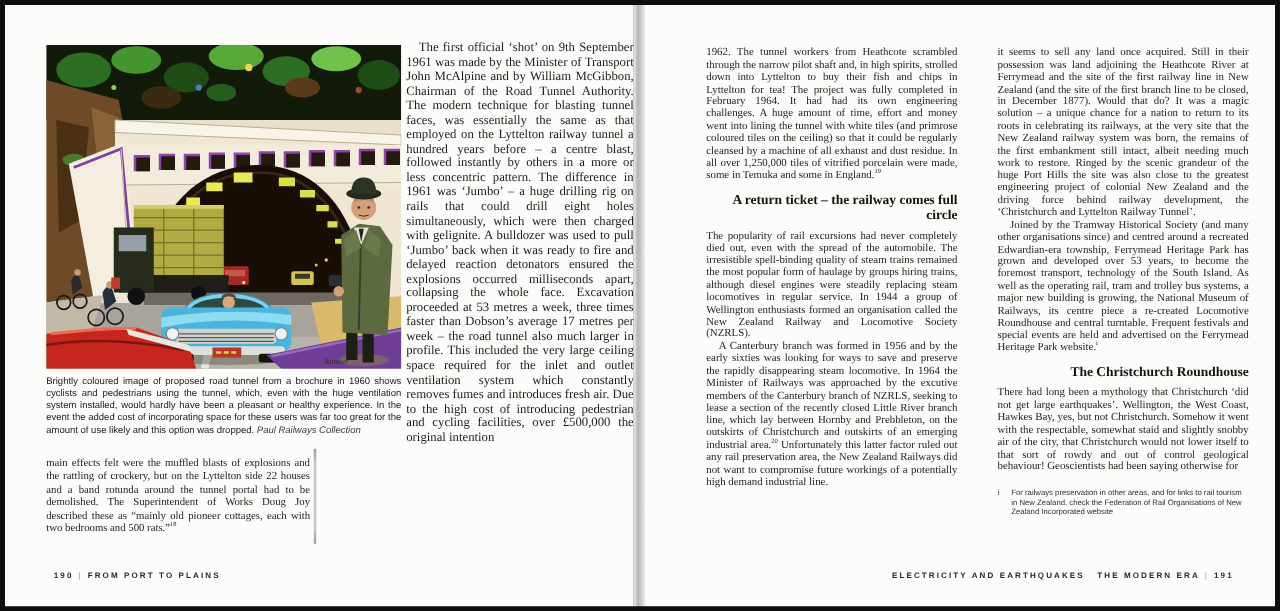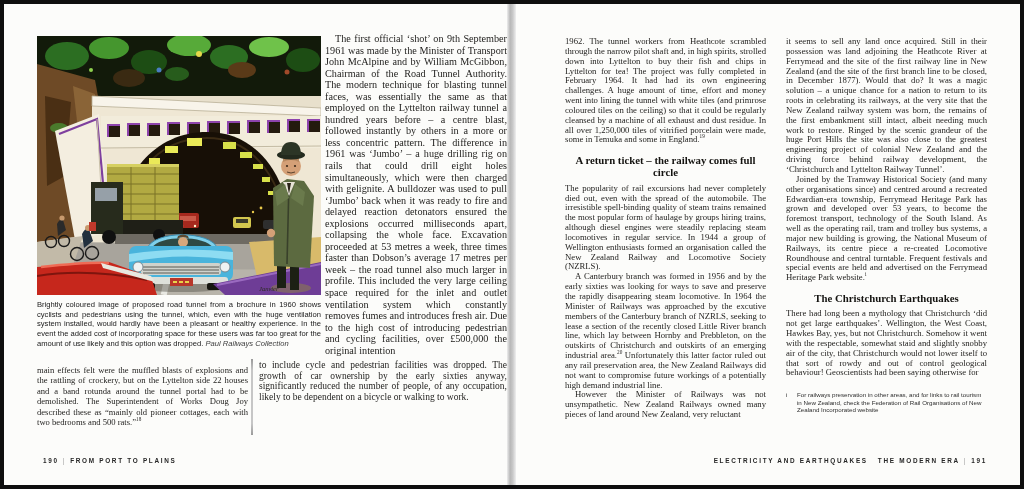--- a/index.html
+++ b/index.html
@@ -56,25 +56,25 @@
     white-space:nowrap;
   }
   .footer-left { left:39px; }
   .footer-right { right:33px; }
   .footer .bar { color:#9a9a9a; font-weight:400; padding:0 4px; }
   .footer .gap { display:inline-block; width:10px; }
 
   
   .col { position:absolute; top:33px; width:201px; font-size:8.7px; line-height:9.85px; text-align:justify; }
   .col-1 { left:49px; }
-  .col-2 { left:270px; }
+  .col-2 { left:282px; }
   .col p.indent { text-indent:10px; }
   .col h2 {
     font-size:10.8px; line-height:12.2px; font-weight:700; color:#141310;
-    margin:9px 0 5px 0; text-align:center;
+    margin:9px 0 5px 0; text-align:right;
   }
   sup { font-size:60%; vertical-align:super; line-height:0; }
 
   .footnote {
     margin-top:13px; position:relative; padding-left:11px;
     font-family:"Liberation Sans","DejaVu Sans",sans-serif;
     font-size:6.2px; line-height:7.5px; color:#2e2e2e; text-align:left;
   }
   .footnote .fn-marker { position:absolute; left:0; top:0; }
 </style>
@@ -301,44 +301,42 @@
       <p>The first official ‘shot’ on 9th September 1961 was made by the Minister of Transport John McAlpine and by William McGibbon, Chairman of the Road Tunnel Authority. The modern technique for blasting tunnel faces, was essentially the same as that employed on the Lyttelton railway tunnel a hundred years before – a centre blast, followed instantly by others in a more or less concentric pattern. The difference in 1961 was ‘Jumbo’ – a huge drilling rig on rails that could drill eight holes simultaneously, which were then charged with gelignite. A bulldozer was used to pull ‘Jumbo’ back when it was ready to fire and delayed reaction detonators ensured the explosions occurred milliseconds apart, collapsing the whole face. Excavation proceeded at 53 metres a week, three times faster than Dobson’s average 17 metres per week – the road tunnel also much larger in profile. This included the very large ceiling space required for the inlet and outlet ventilation system which constantly removes fumes and introduces fresh air. Due to the high cost of introducing pedestrian and cycling facilities, over £500,000 the original intention</p>
     </div>
 
     <div class="bottom-left">
       <span>main effects felt were the muffled blasts of explosions and the rattling of crockery, but on the Lyttelton side 22 houses and a band rotunda around the tunnel portal had to be demolished. The Superintendent of Works Doug Joy described these as “mainly old pioneer cottages, each with two bedrooms and 500 rats.”</span><sup>18</sup>
     </div>
 
     <div class="vdivider"></div>
 
     <div class="bottom-right">
-      <p>to include cycle and pedestrian facilities was dropped. The growth of car ownership by the early sixties anyway, significantly reduced the number of people, of any occupation, likely to be dependent on a bicycle or walking to work.</p>
     </div>
 
     <div class="footer footer-left">
       <span>190</span><span class="bar">|</span><span>FROM PORT TO PLAINS</span>
     </div>
   </div>
 
   <div class="gutter"></div>
 
   <div class="page page-right">
 
     <div class="col col-1">
       <p><span>1962. The tunnel workers from Heathcote scrambled through the narrow pilot shaft and, in high spirits, strolled down into Lyttelton to buy their fish and chips in Lyttelton for tea! The project was fully completed in February 1964. It had had its own engineering challenges. A huge amount of time, effort and money went into lining the tunnel with white tiles (and primrose coloured tiles on the ceiling) so that it could be regularly cleansed by a machine of all exhaust and dust residue. In all over 1,250,000 tiles of vitrified porcelain were made, some in Temuka and some in England.</span><sup>19</sup></p>
       <h2>A return ticket – the railway comes full circle</h2>
       <p>The popularity of rail excursions had never completely died out, even with the spread of the automobile. The irresistible spell-binding quality of steam trains remained the most popular form of haulage by groups hiring trains, although diesel engines were steadily replacing steam locomotives in regular service. In 1944 a group of Wellington enthusiasts formed an organisation called the New Zealand Railway and Locomotive Society (NZRLS).</p>
       <p class="indent"><span>A Canterbury branch was formed in 1956 and by the early sixties was looking for ways to save and preserve the rapidly disappearing steam locomotive. In 1964 the Minister of Railways was approached by the excutive members of the Canterbury branch of NZRLS, seeking to lease a section of the recently closed Little River branch line, which lay between Hornby and Prebbleton, on the outskirts of Christchurch and outskirts of an emerging industrial area.</span><sup>20</sup><span> Unfortunately this latter factor ruled out any rail preservation area, the New Zealand Railways did not want to compromise future workings of a potentially high demand industrial line.</span></p>
-      <p class="indent">However the Minister of Railways was not unsympathetic. New Zealand Railways owned many pieces of land around New Zealand, very reluctant</p>
     </div>
 
     <div class="col col-2">
       <p>it seems to sell any land once acquired. Still in their possession was land adjoining the Heathcote River at Ferrymead and the site of the first railway line in New Zealand (and the site of the first branch line to be closed, in December 1877). Would that do? It was a magic solution – a unique chance for a nation to return to its roots in celebrating its railways, at the very site that the New Zealand railway system was born, the remains of the first embankment still intact, albeit needing much work to restore. Ringed by the scenic grandeur of the huge Port Hills the site was also close to the greatest engineering project of colonial New Zealand and the driving force behind railway development, the ‘Christchurch and Lyttelton Railway Tunnel’.</p>
       <p class="indent"><span>Joined by the Tramway Historical Society (and many other organisations since) and centred around a recreated Edwardian-era township, Ferrymead Heritage Park has grown and developed over 53 years, to become the foremost transport, technology of the South Island. As well as the operating rail, tram and trolley bus systems, a major new building is growing, the National Museum of Railways, its centre piece a re-created Locomotive Roundhouse and central turntable. Frequent festivals and special events are held and advertised on the Ferrymead Heritage Park website.</span><sup>i</sup></p>
-      <h2>The Christchurch Earthquakes</h2>
+      <h2>The Christchurch Roundhouse</h2>
       <p>There had long been a mythology that Christchurch ‘did not get large earthquakes’. Wellington, the West Coast, Hawkes Bay, yes, but not Christchurch. Somehow it went with the respectable, somewhat staid and slightly snobby air of the city, that Christchurch would not lower itself to that sort of rowdy and out of control geological behaviour! Geoscientists had been saying otherwise for</p>
       <div class="footnote">
         <span class="fn-marker">i</span>
         <span>For railways preservation in other areas, and for links to rail tourism in New Zealand, check the Federation of Rail Organisations of New Zealand Incorporated website</span>
       </div>
     </div>
 
     <div class="footer footer-right">
       <span>ELECTRICITY AND EARTHQUAKES</span><span class="gap"></span><span>THE MODERN ERA</span><span class="bar">|</span><span>191</span>
     </div>

